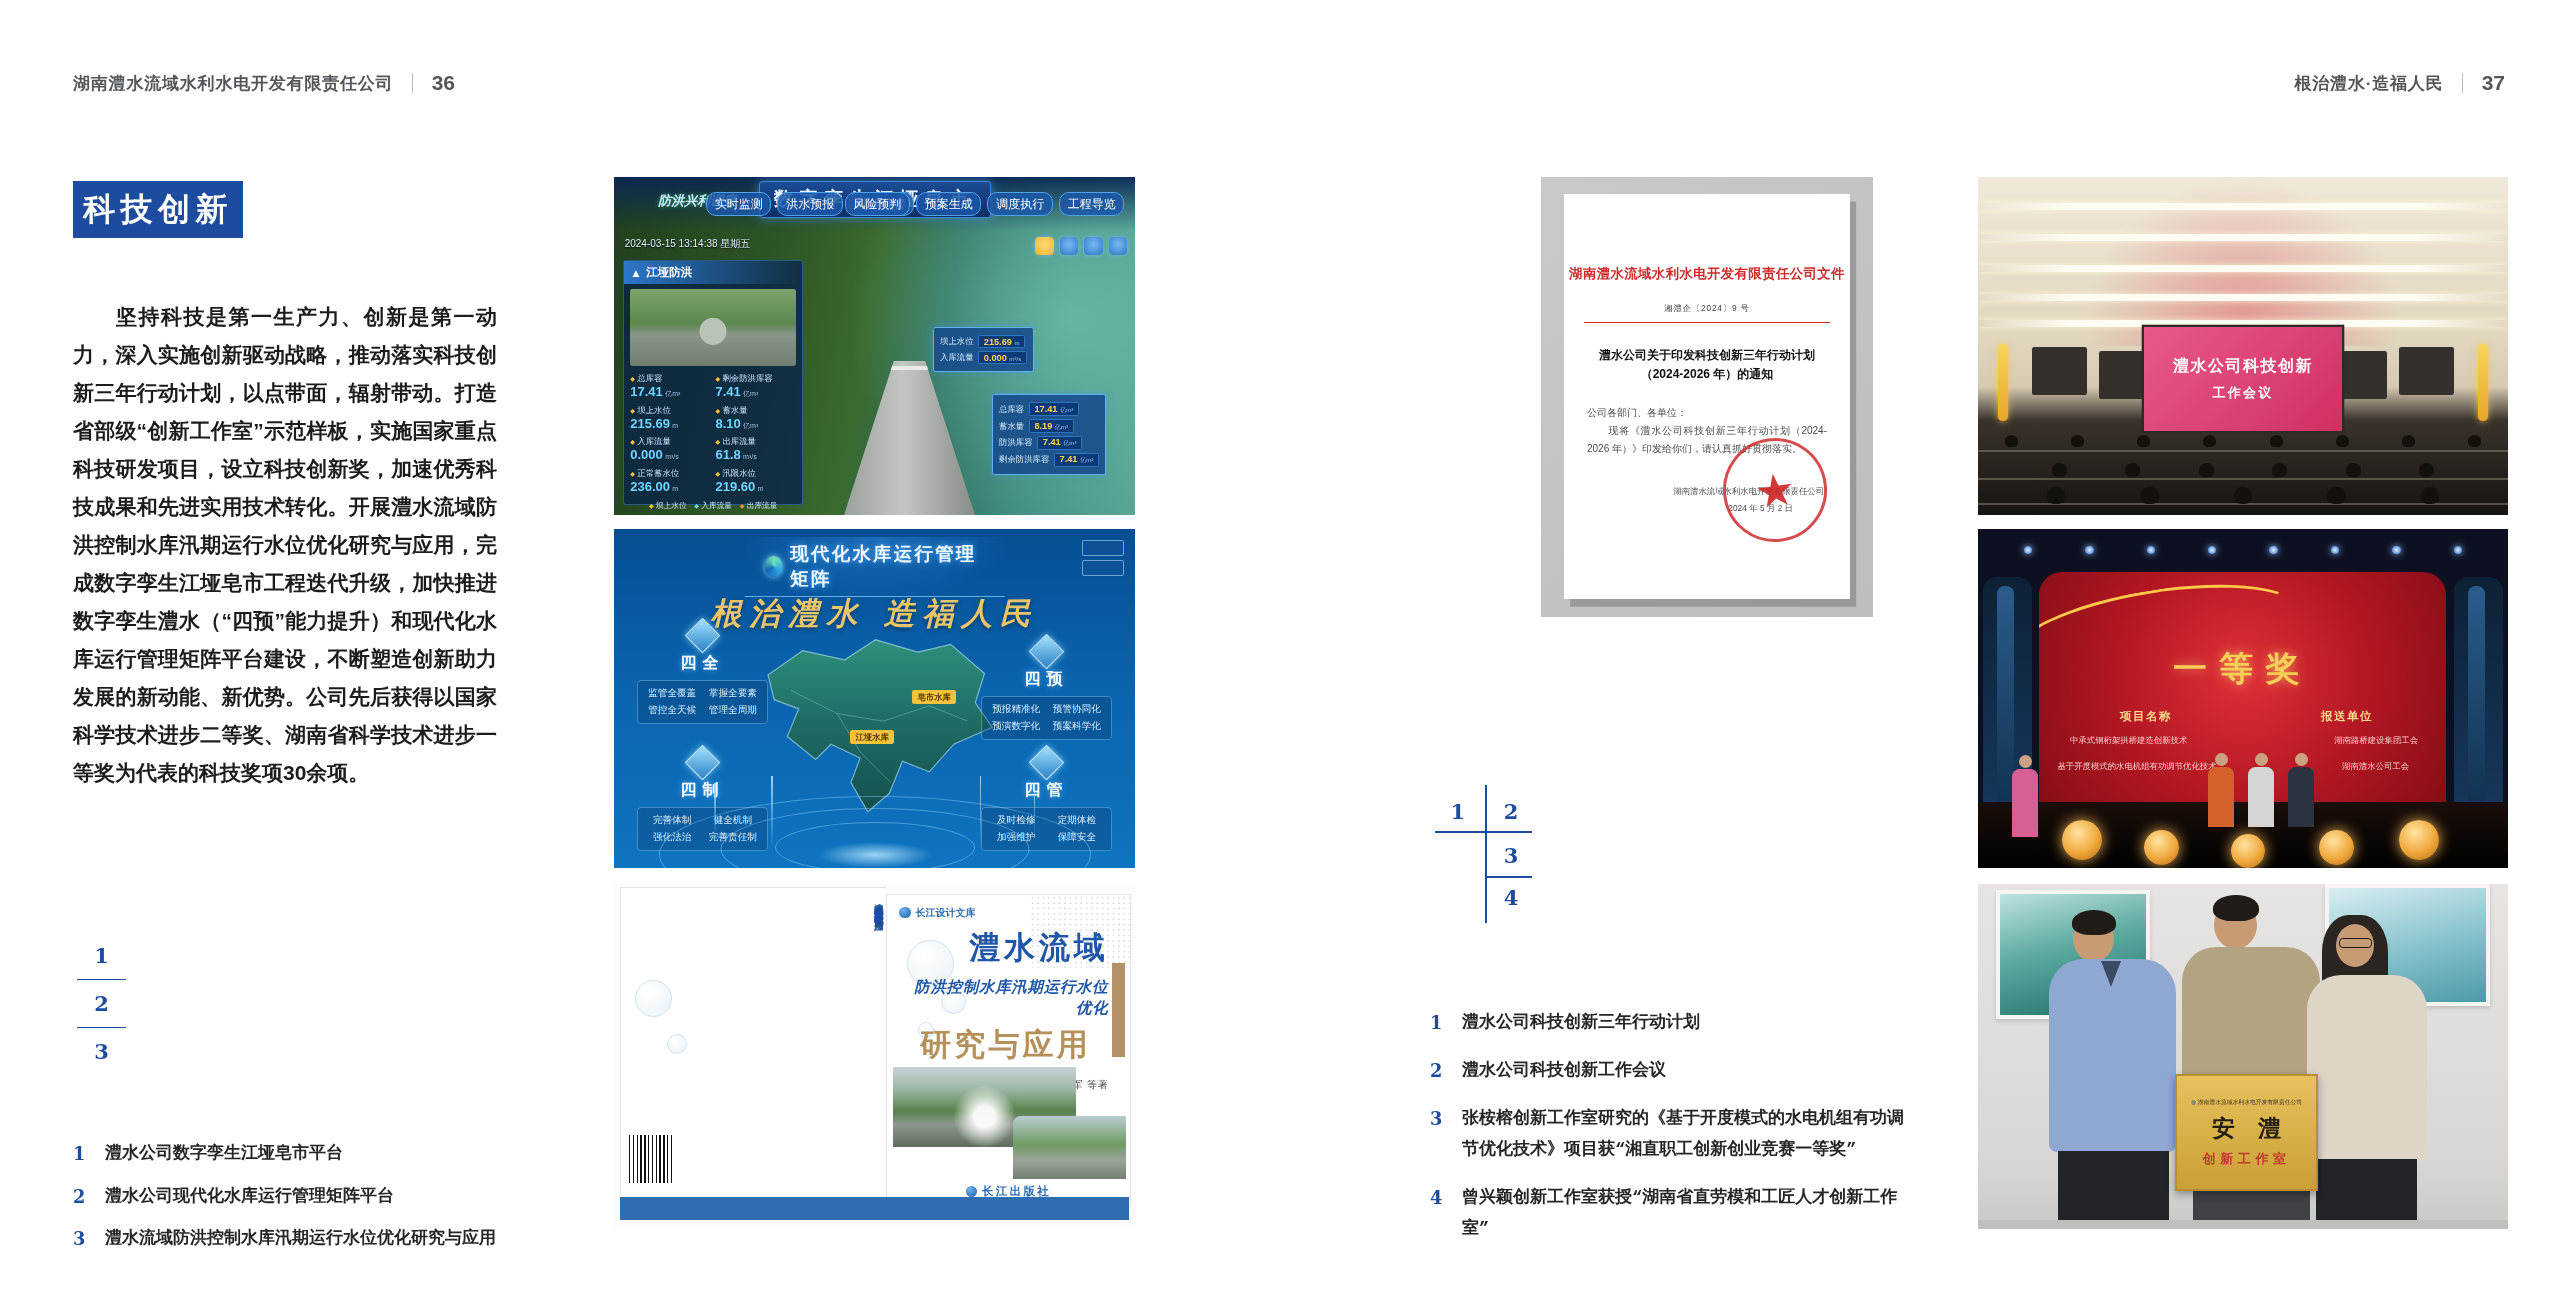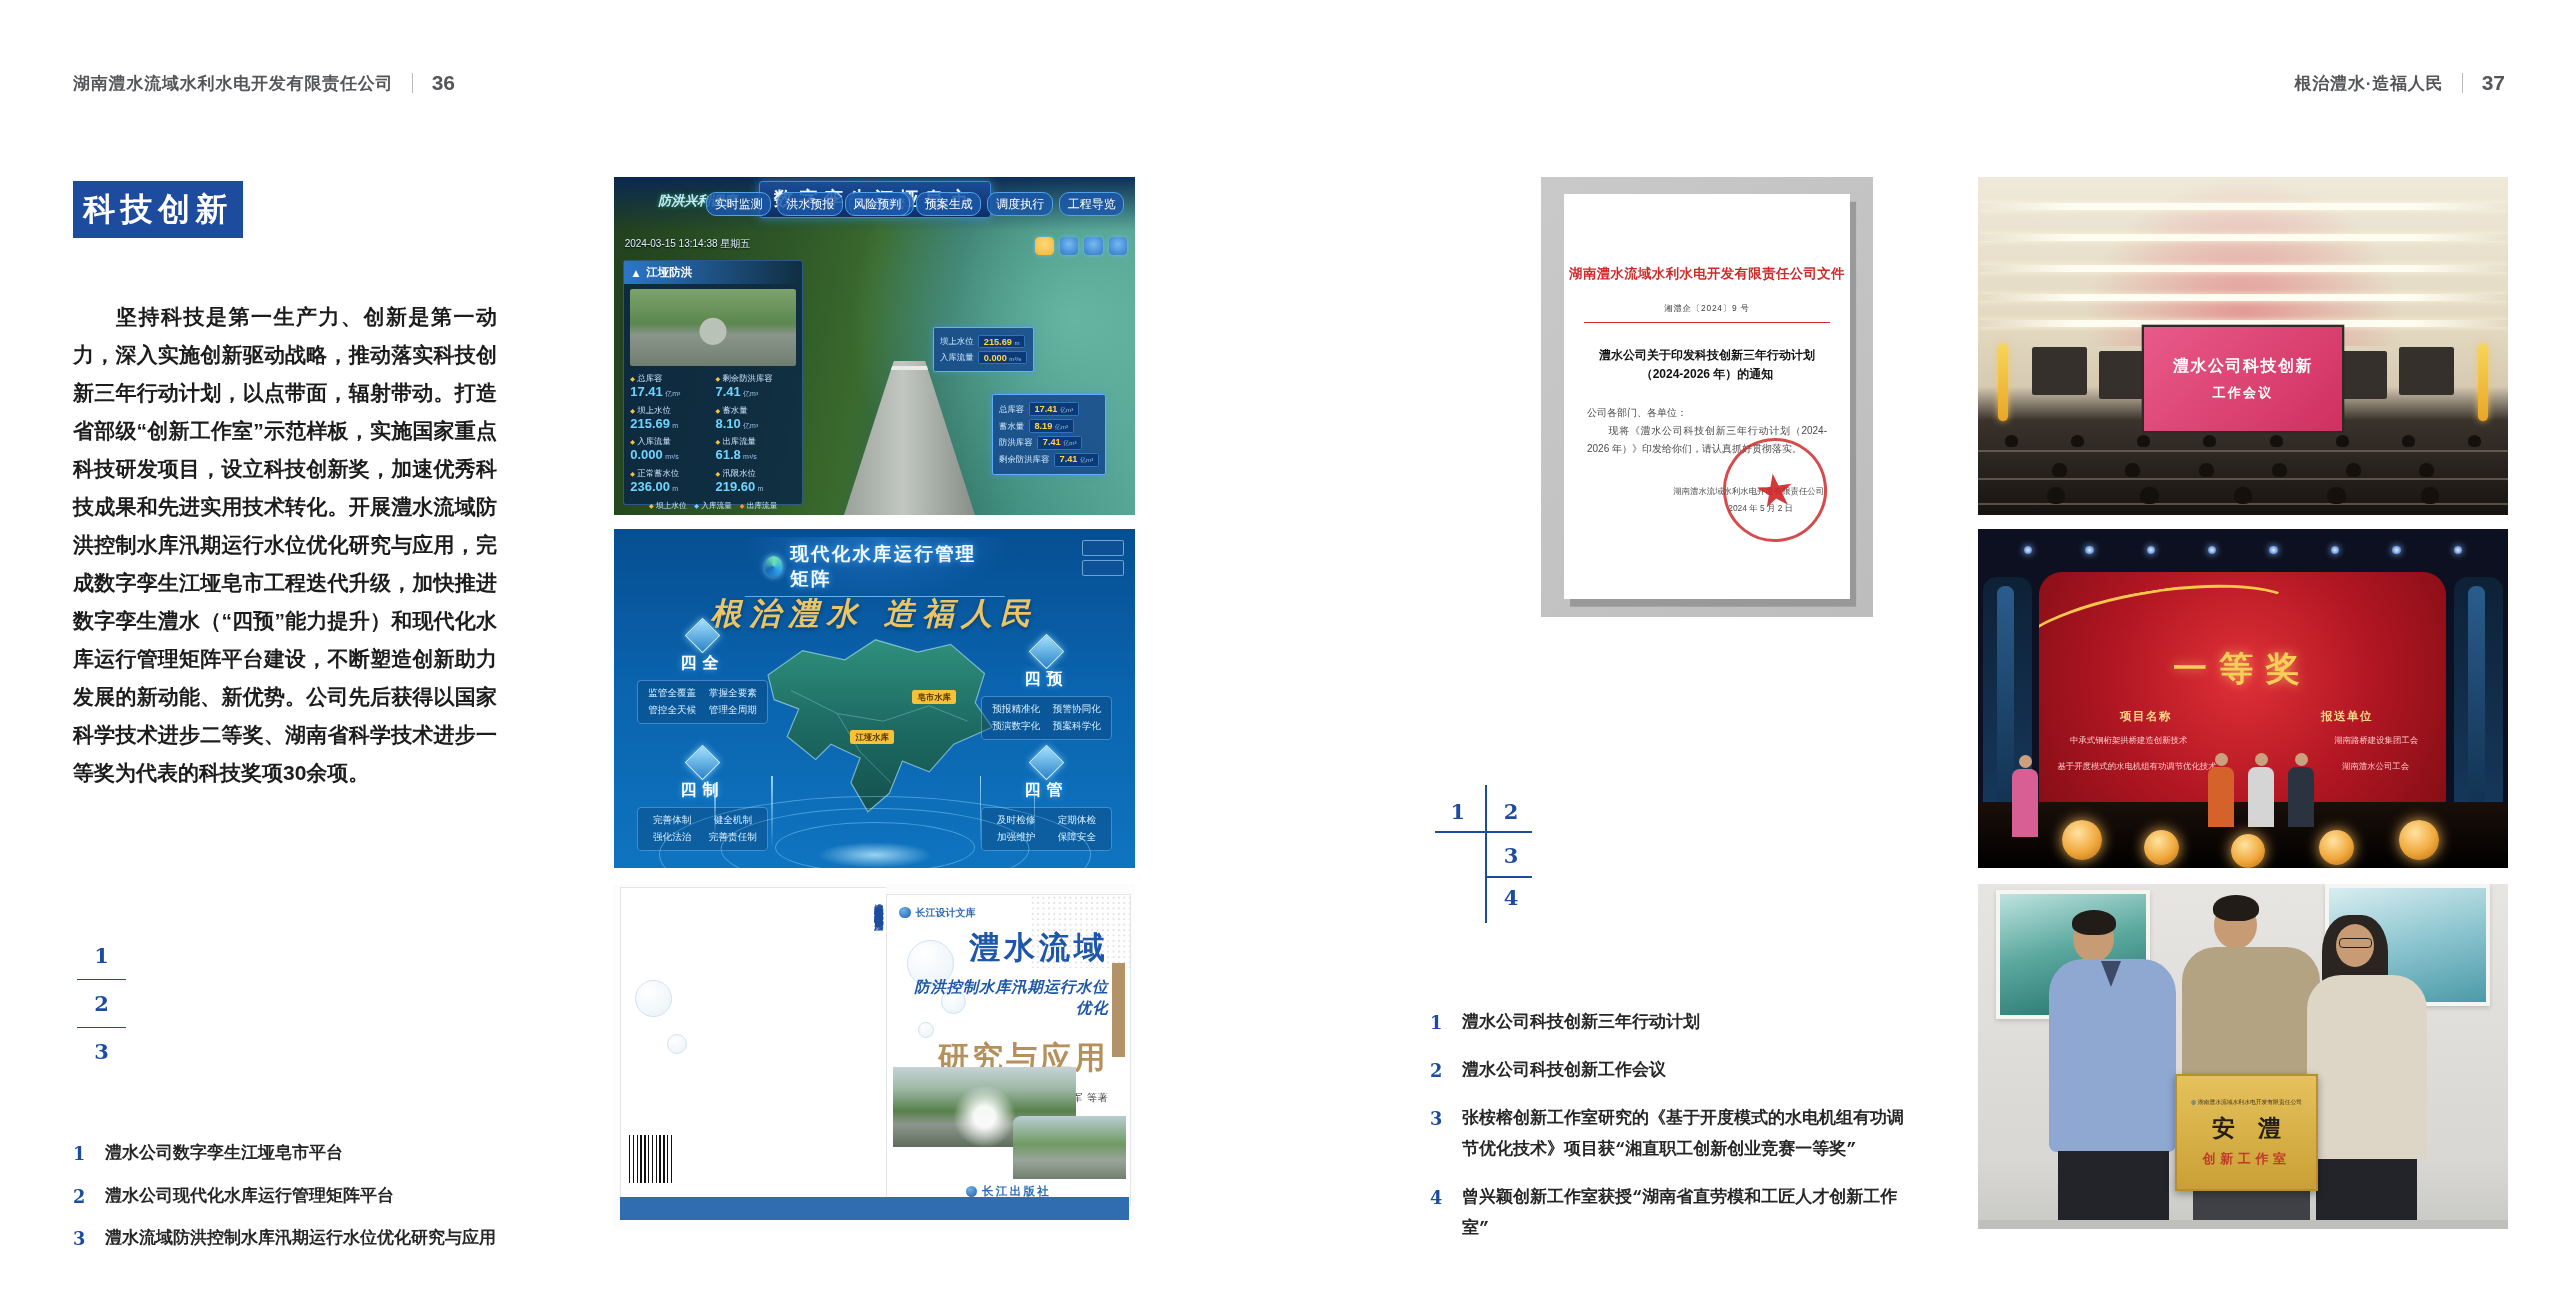--- a/index.html
+++ b/index.html
@@ -95,21 +95,21 @@
   .pillar{width:1.5px;background:linear-gradient(180deg,rgba(170,225,255,.9),rgba(170,225,255,0));}
 
   
   .bookfig{background:#fcfcfc;}
   .bcover{background:#ffffff;border:0.8px solid #e3e6e9;}
   .bspine{background:#fff;border-top:0.8px solid #e3e6e9;border-bottom:0.8px solid #e3e6e9;}
   .spinetxt{writing-mode:vertical-rl;font-size:9.2px;font-weight:bold;color:#1d4e9e;letter-spacing:0.8px;line-height:18.4px;}
   .bubble{border-radius:50%;border:1.5px solid #cfe3f0;background:radial-gradient(circle at 35% 30%,#ffffff,#e8f2f8);}
   .bk-t1{font-size:31px;font-weight:bold;color:#1e57a8;letter-spacing:3.8px;}
   .bk-t2{font-size:15.4px;font-weight:bold;font-style:italic;color:#1e57a8;margin-top:7.7px;letter-spacing:0.8px;}
-  .bk-t3{font-size:31px;font-weight:bold;color:#b5905a;margin-top:18px;letter-spacing:3.1px;}
+  .bk-t3{font-size:31px;font-weight:bold;color:#b5905a;margin-top:5px;letter-spacing:3.1px;text-align:center;}
   .bk-au{font-size:10px;color:#444;margin-top:12.3px;letter-spacing:0.8px;}
   .bk-ph1{background:
      radial-gradient(circle at 50% 62%,rgba(255,255,255,.95) 0 10%,rgba(255,255,255,0) 30%),
      linear-gradient(180deg,#c6d3d6 0%,#9db7a4 28%,#57814b 55%,#8d968d 72%,#5c6e5c 100%);}
   .bk-ph2{background:linear-gradient(180deg,#b9cdd2 0%,#6f9a62 45%,#9aa59a 70%,#70806f 100%);}
   .bk-band{background:#2f6cb0;}
   .bk-logo{display:flex;align-items:center;gap:4.6px;color:#2b6cb4;font-size:10px;font-weight:bold;}
   .bk-logo i{width:11.5px;height:11.5px;border-radius:50%;background:radial-gradient(circle at 35% 30%,#6fb2e8,#1c5fae);}
   .barcode{background:repeating-linear-gradient(90deg,#111 0 1.5px,#fff 1.5px 3.8px);border:3.1px solid #fff;}
 

